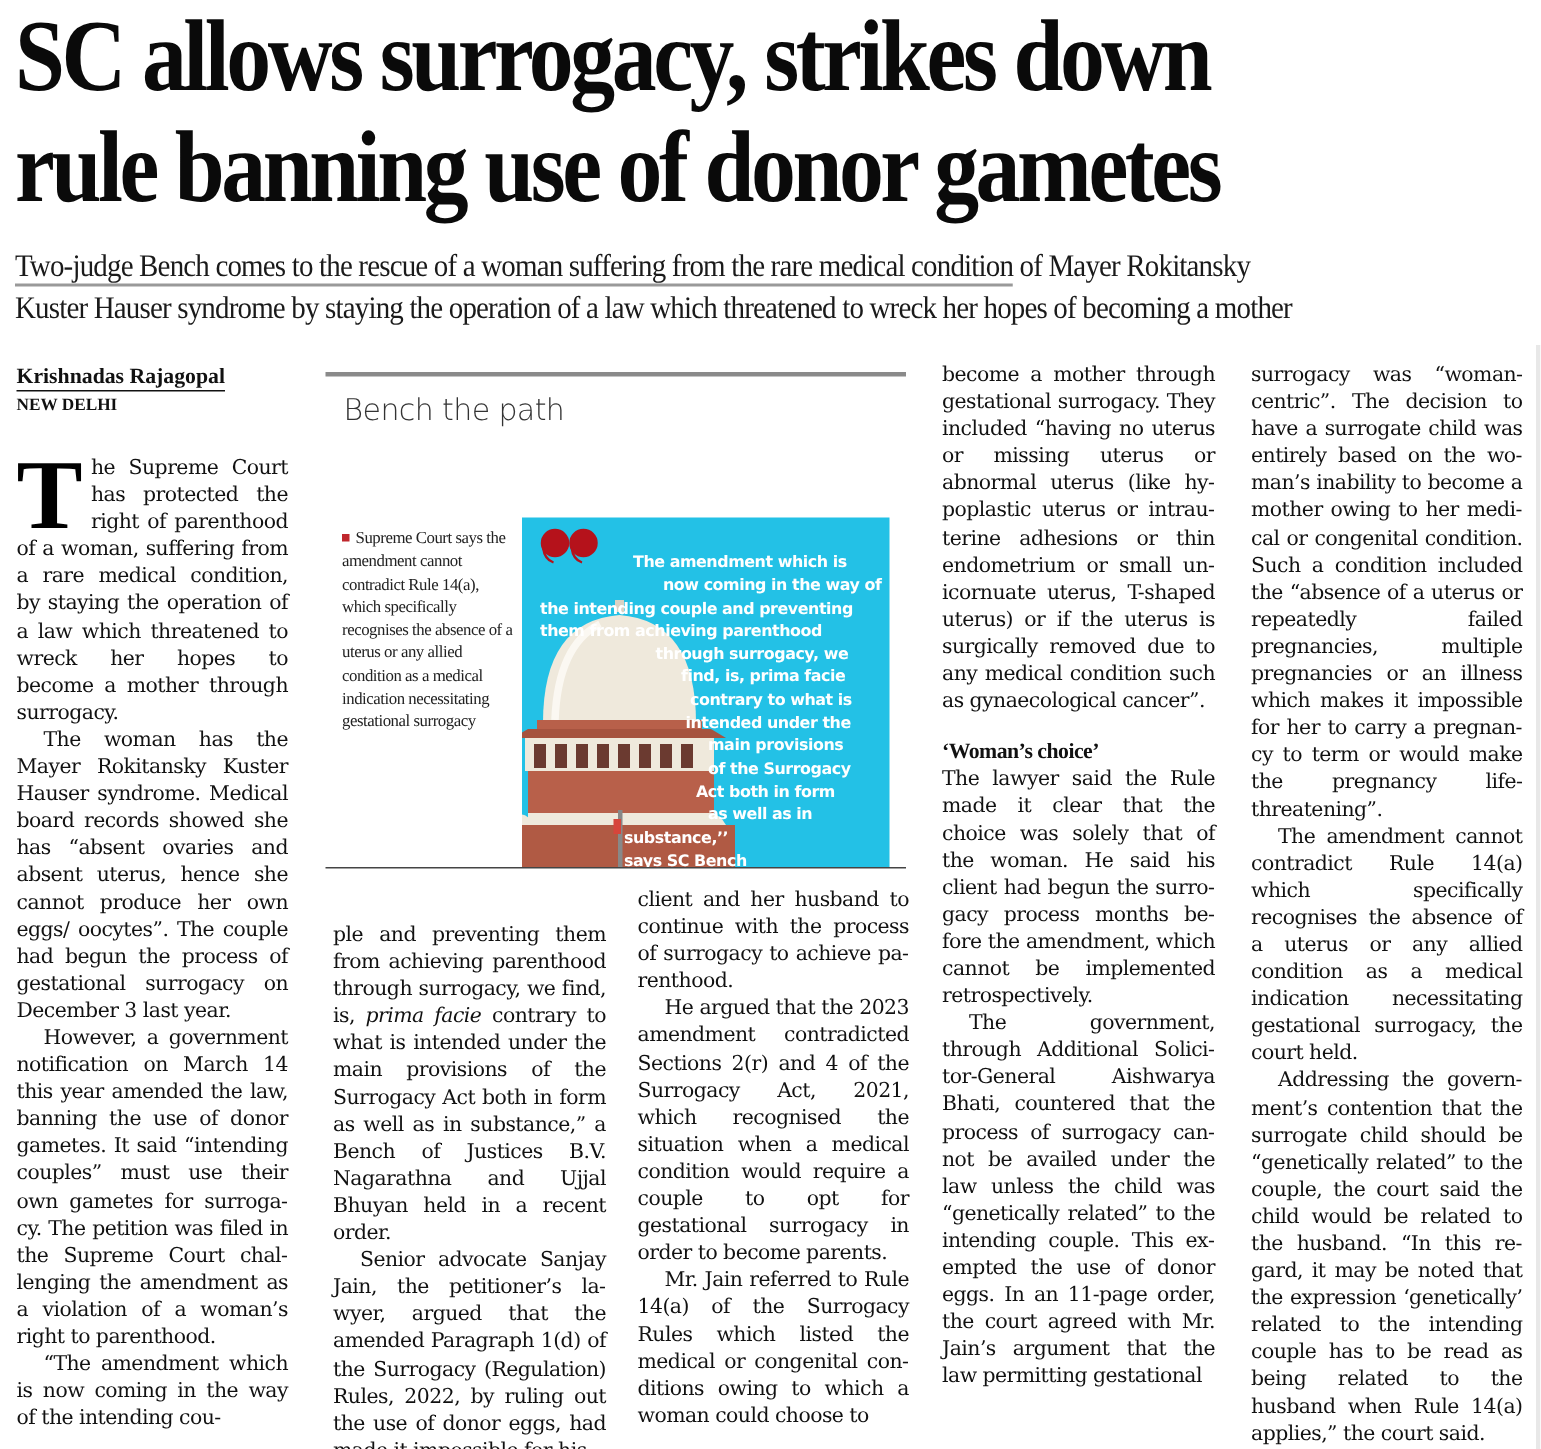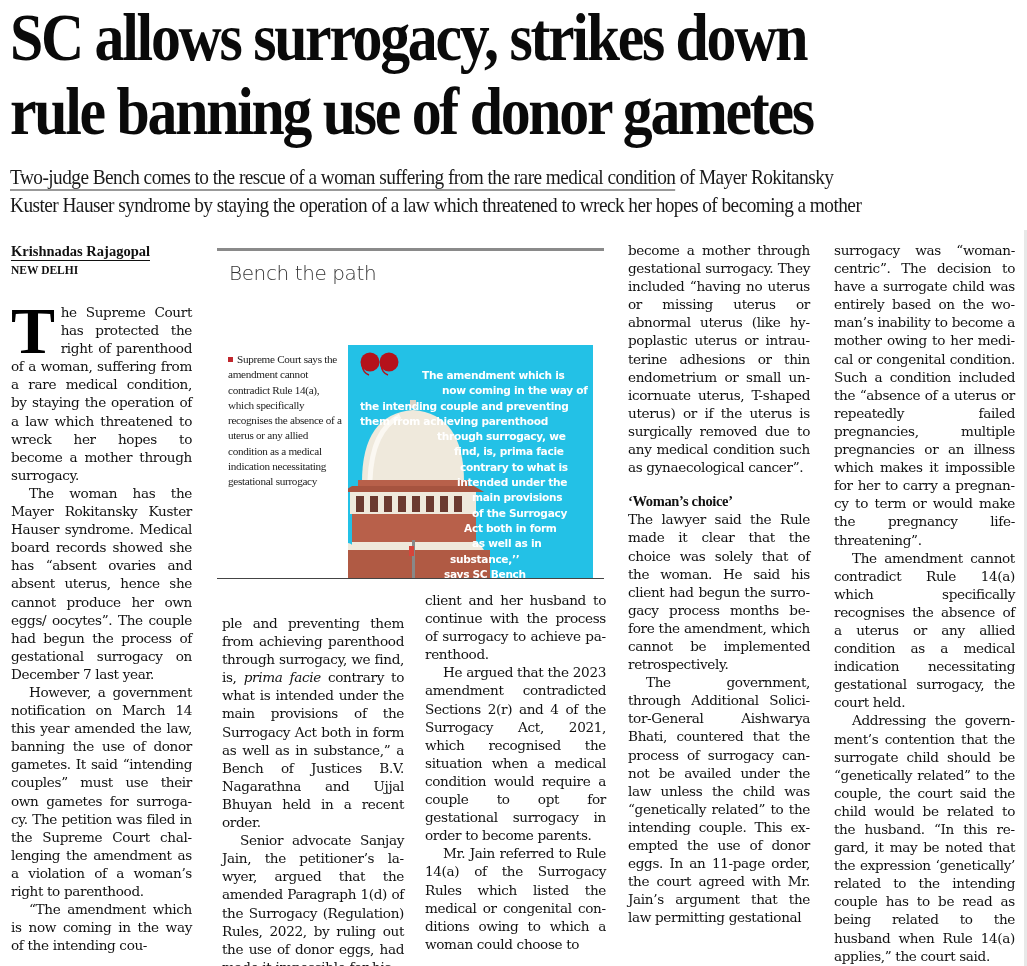--- a/index.html
+++ b/index.html
@@ -69,21 +69,21 @@
   <div class="deck">
     <span class="ul">Two-judge Bench comes to the rescue of a woman suffering from the rare medical condition</span><span> of Mayer Rokitansky</span><br>
     <span>Kuster Hauser syndrome by staying the operation of a law which threatened to wreck her hopes of becoming a mother</span>
   </div>
 
   <div class="byline">Krishnadas Rajagopal</div>
   <div class="dateline">NEW DELHI</div>
 
   <div class="col col1">
     <p class="noindent"><span class="dropcap">T</span><span>he Supreme Court has protected the right of parent­hood of a woman, suffer­ing from a rare medical condition, by staying the operation of a law which threatened to wreck her hopes to become a mother through surrogacy.</span></p>
-    <p>The woman has the Mayer Rokitansky Kuster Hauser syndrome. Medical board records showed she has “absent ovaries and ab­sent uterus, hence she can­not produce her own eggs/ oocytes”. The couple had begun the process of gesta­tional surrogacy on De­cember 7 last year.</p>
+    <p>The woman has the Mayer Rokitansky Kuster Hauser syndrome. Medical board records showed she has “absent ovaries and ab­sent uterus, hence she can­not produce her own eggs/ oocytes”. The couple had begun the process of gesta­tional surrogacy on De­cember 3 last year.</p>
     <p>However, a government notification on March 14 this year amended the law, banning the use of donor gametes. It said “intending couples” must use their own gametes for surroga­cy. The petition was filed in the Supreme Court chal­lenging the amendment as a violation of a woman’s right to parenthood.</p>
     <p>“The amendment which is now coming in the way of the intending cou-</p>
   </div>
 
   <div class="box">
     <div class="box-topline"></div>
     <div class="box-title">Bench the path</div>
     <div class="box-bullet"><span class="sq"></span><span>Supreme Court says the amendment cannot contradict Rule 14(a), which specifically recognises the absence of a uterus or any allied condition as a medical indication necessitating gestational surrogacy</span></div>
 
     <div class="quote-panel">
@@ -124,22 +124,22 @@
         <div style="padding-left:12px">the intending couple and preventing</div>
         <div style="padding-left:12px">them from achieving parenthood</div>
         <div style="padding-left:89px">through surrogacy, we</div>
         <div style="padding-left:106px">find, is, prima facie</div>
         <div style="padding-left:112px">contrary to what is</div>
         <div style="padding-left:109px">intended under the</div>
         <div style="padding-left:124px">main provisions</div>
         <div style="padding-left:124px">of the Surrogacy</div>
         <div style="padding-left:116px">Act both in form</div>
         <div style="padding-left:124px">as well as in</div>
-        <div style="padding-left:102px">substance,’’</div>
-        <div style="padding-left:96px">says SC Bench</div>
+        <div style="padding-left:68px">substance,’’</div>
+        <div style="padding-left:68px">says SC Bench</div>
       </div>
     </div>
     <div class="box-bottomline"></div>
   </div>
 
   <div class="col col2">
     <p class="noindent"><span>ple and preventing them from achieving parent­hood through surrogacy, we find, is, </span><em>prima facie</em><span> con­trary to what is intended under the main provisions of the Surrogacy Act both in form as well as in sub­stance,” a Bench of Justices B.V. Nagarathna and Ujjal Bhuyan held in a recent order.</span></p>
     <p>Senior advocate Sanjay Jain, the petitioner’s la­wyer, argued that the amended Paragraph 1(d) of the Surrogacy (Regulation) Rules, 2022, by ruling out the use of donor eggs, had made it impossible for his</p>
   </div>
 

